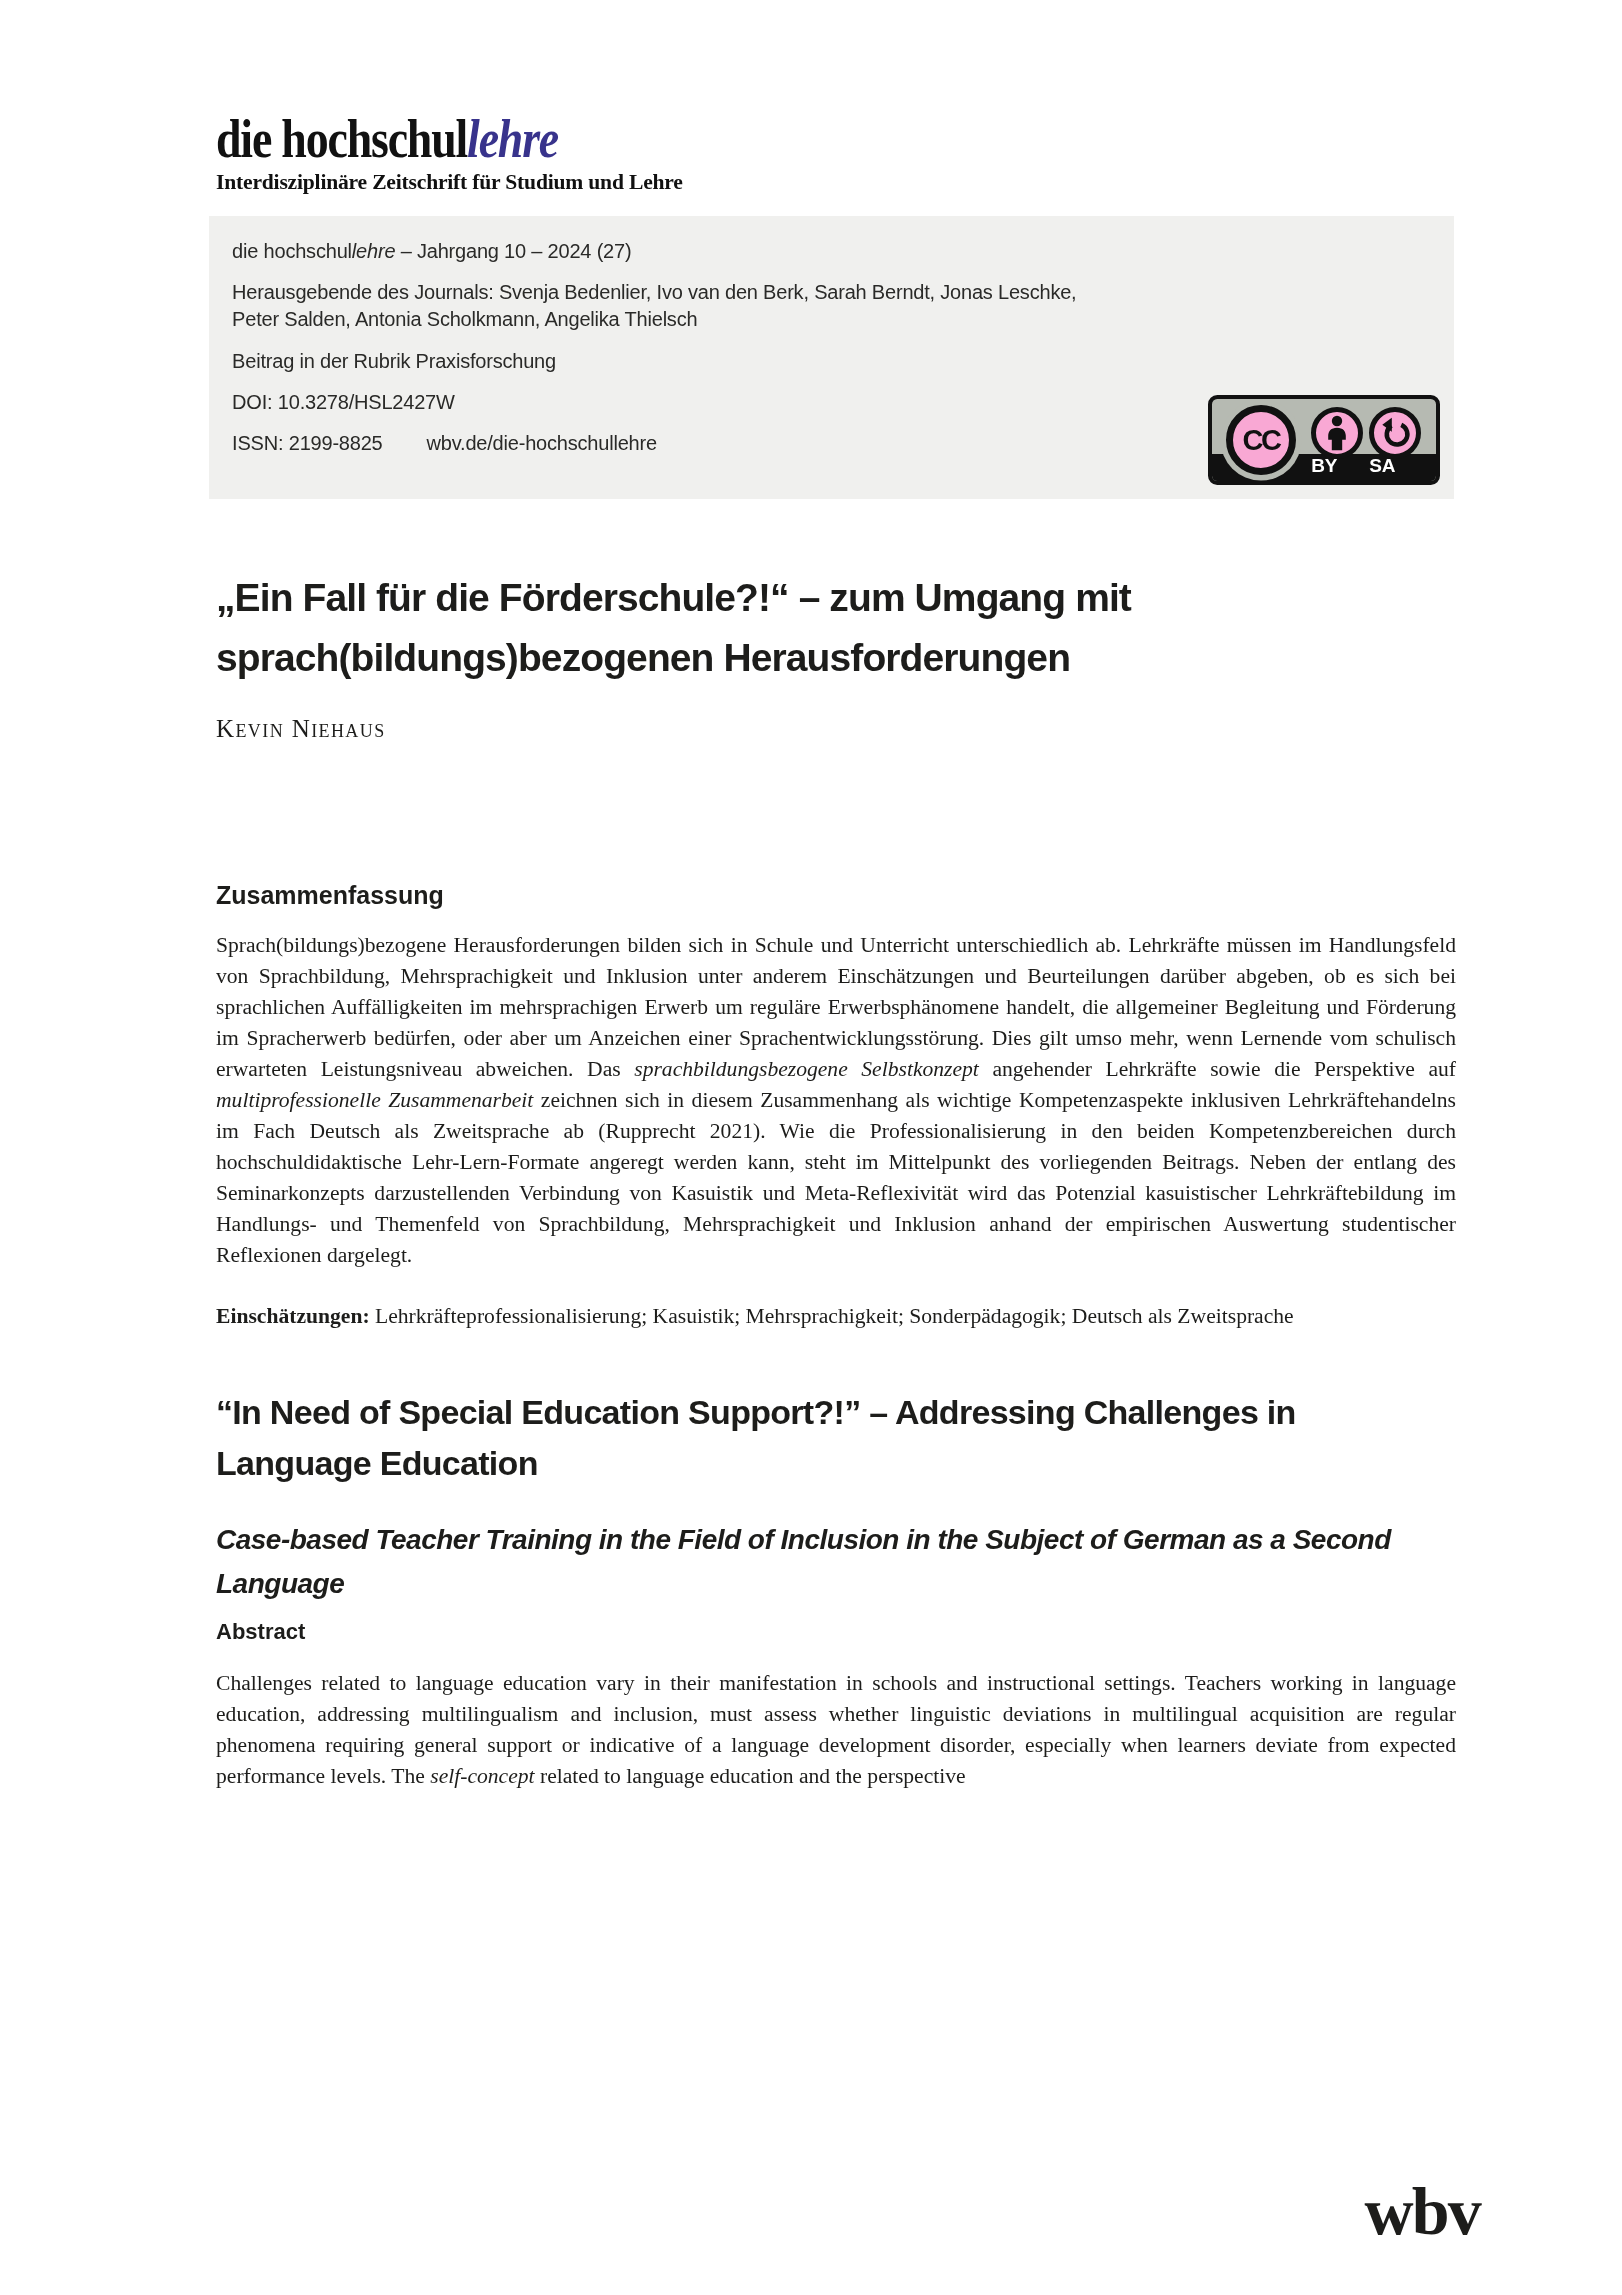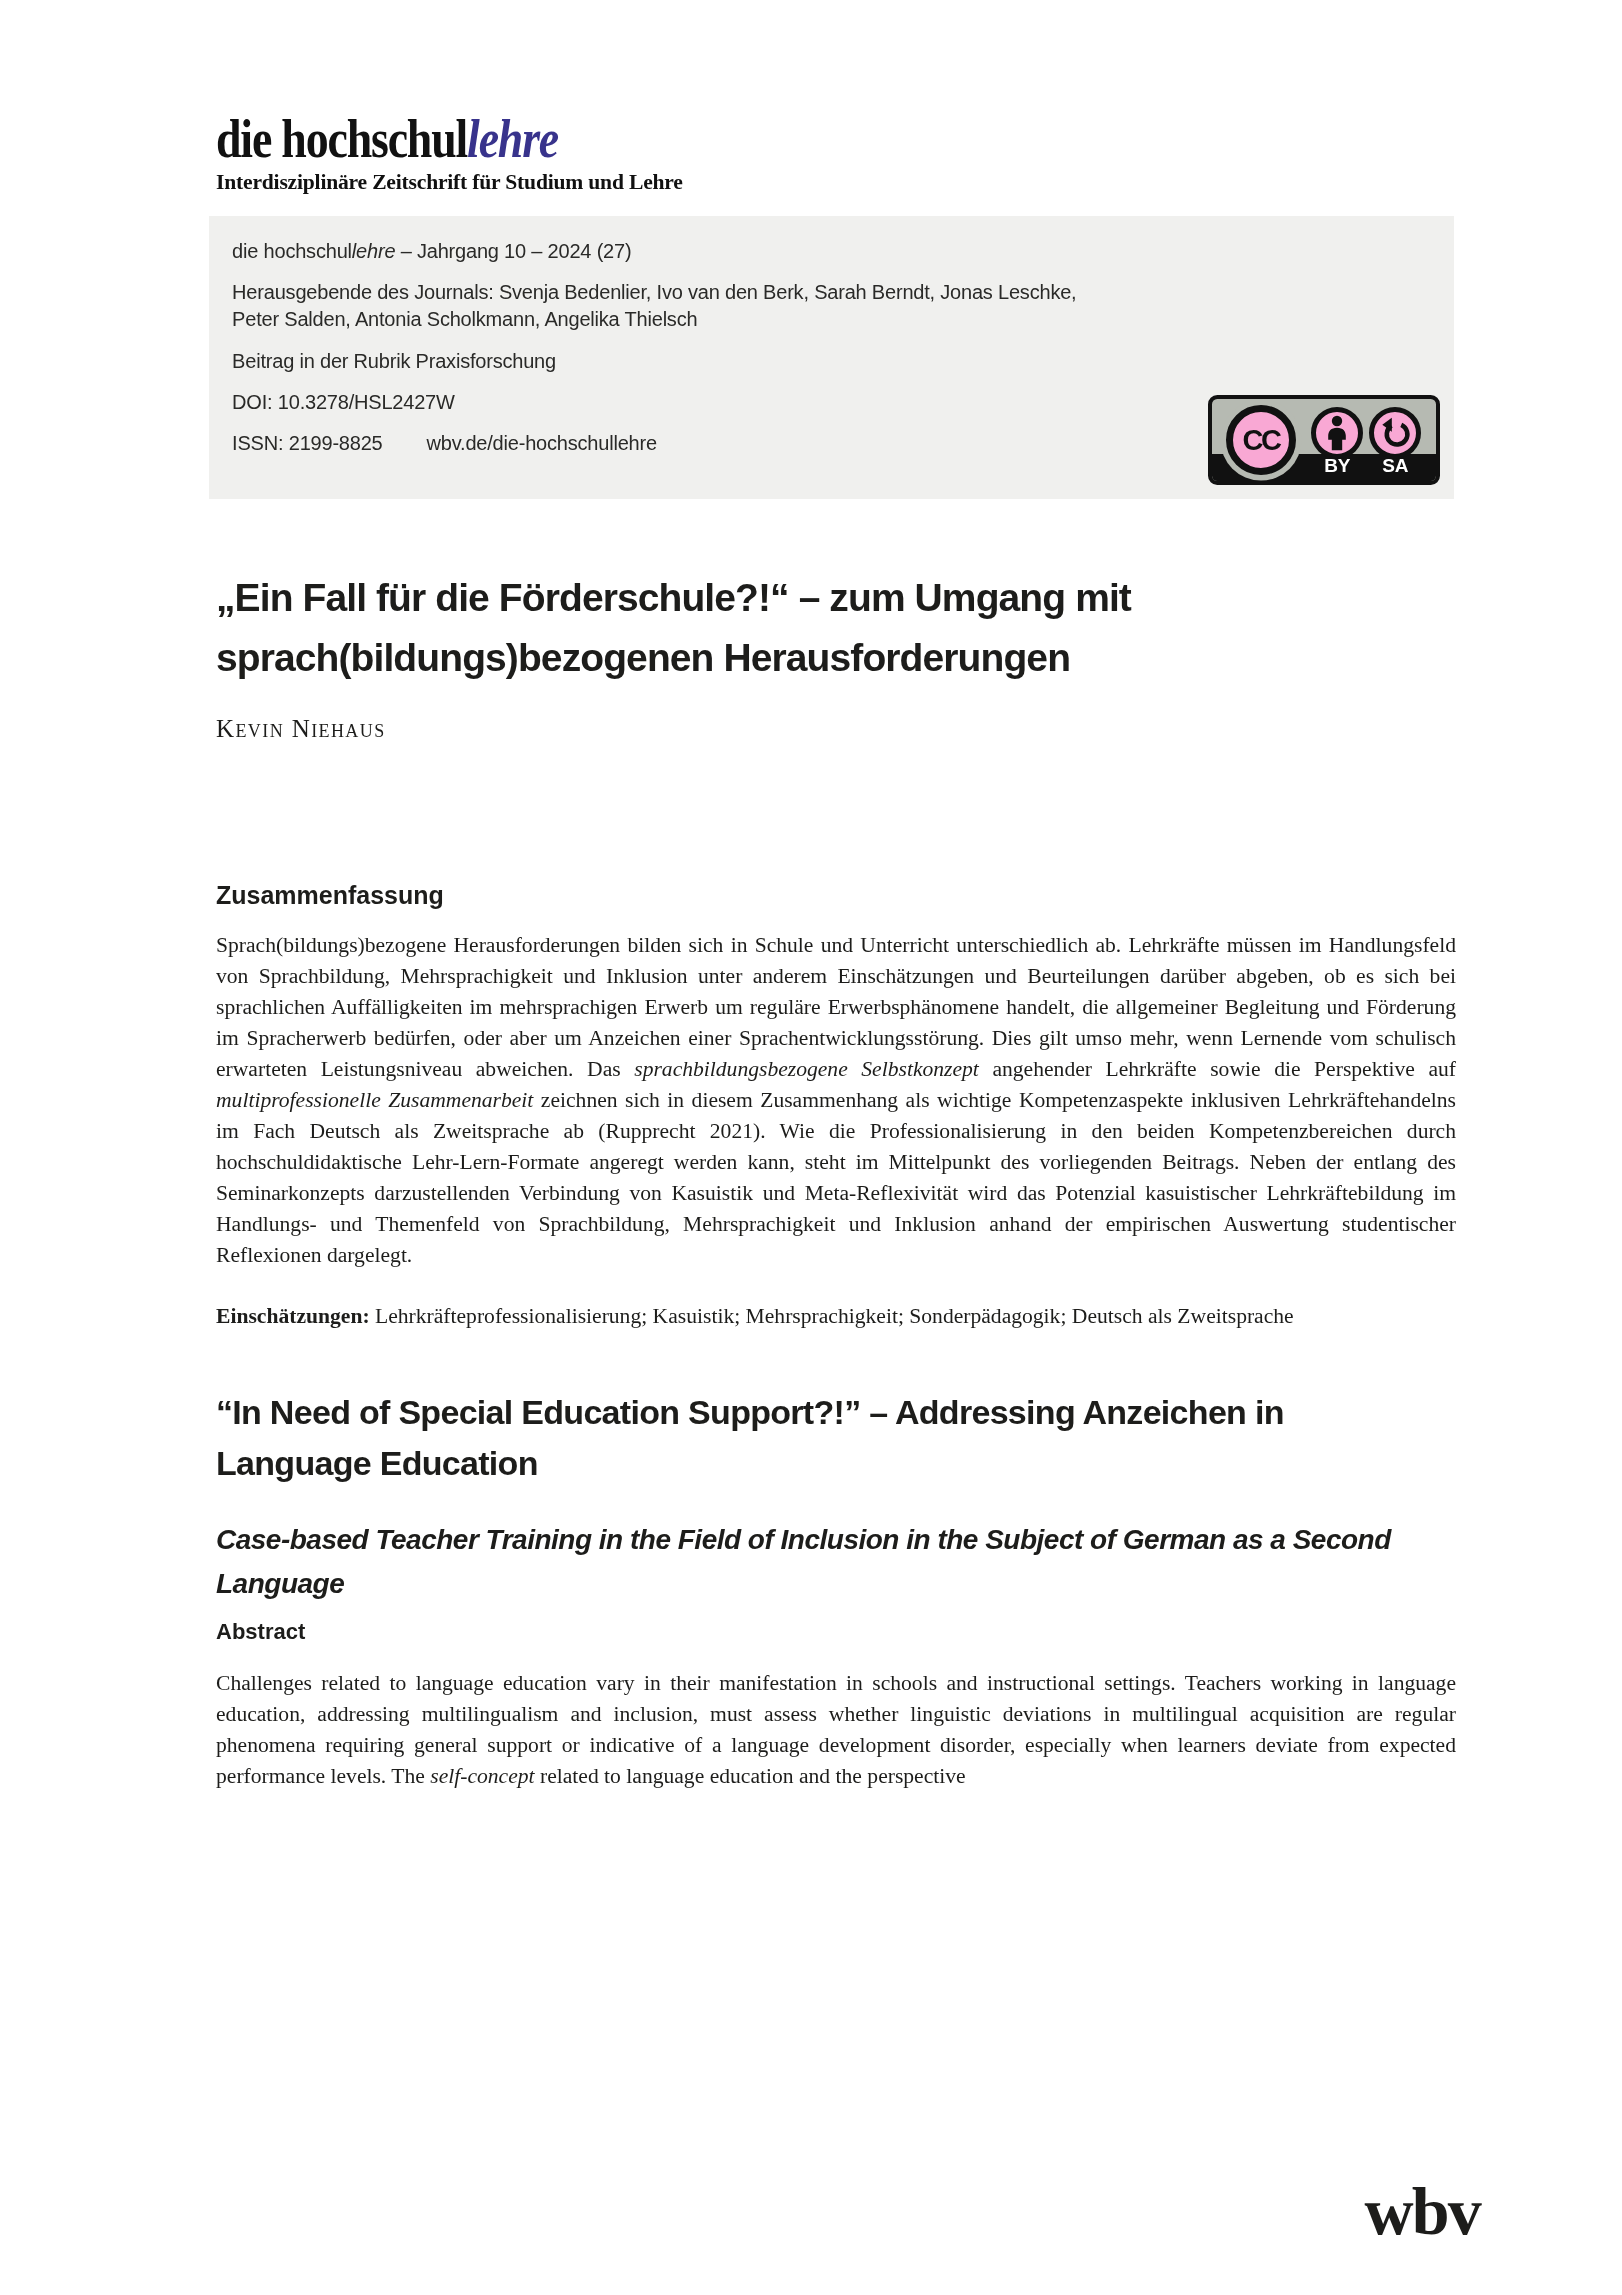--- a/index.html
+++ b/index.html
@@ -21,21 +21,21 @@
   .em-it{font-style:italic;}
 
   
   .cc-badge{position:absolute;right:13.8px;bottom:13.8px;width:232px;height:90px;box-sizing:border-box;background:#b6bab2;border:4.1px solid #111111;border-radius:9.2px;overflow:hidden;}
   .cc-band{position:absolute;left:0;right:0;bottom:0;height:27px;background:#111111;}
   .cc-circle{position:absolute;box-sizing:border-box;background:#f9a8d4;border-radius:50%;display:flex;align-items:center;justify-content:center;}
   .cc-main{left:13.8px;top:6.4px;width:70px;height:70px;border:7.3px solid #111111;box-shadow:0 0 0 5.5px #b6bab2;z-index:2;}
   .cc-main span{font-family:"Liberation Sans",sans-serif;font-weight:bold;font-size:29px;letter-spacing:-2.3px;color:#111111;}
   .cc-by{left:99px;top:8.3px;width:52px;height:52px;border:5.5px solid #111111;}
   .cc-sa{left:157px;top:8.3px;width:52px;height:52px;border:5.5px solid #111111;}
-  .cc-label{position:absolute;bottom:1.4px;width:52px;text-align:center;color:#ffffff;font-family:"Liberation Sans",sans-serif;font-weight:bold;font-size:19px;z-index:3;}
+  .cc-label{position:absolute;bottom:1.4px;width:52px;color:#ffffff;font-family:"Liberation Sans",sans-serif;font-weight:bold;font-size:19px;z-index:3;}
   .lbl-by{left:99px;}
   .lbl-sa{left:157px;}
 
   
   .title-de{margin-top:69px;font-family:"Liberation Sans",sans-serif;font-weight:bold;font-size:39px;line-height:60px;letter-spacing:-0.9px;color:#1d1d1b;}
   .subtitle-de{margin-top:25px;font-family:"Liberation Sans",sans-serif;font-weight:bold;font-style:italic;font-size:30px;line-height:48px;letter-spacing:-0.5px;color:#1d1d1b;}
   .author{margin-top:27px;font-family:"Liberation Serif",serif;font-variant:small-caps;font-size:25px;letter-spacing:1.4px;color:#1d1d1b;}
 
   
   .section-heading{margin-top:138px;font-family:"Liberation Sans",sans-serif;font-weight:bold;font-size:25px;color:#1d1d1b;}
@@ -107,21 +107,21 @@
 
 
     <div class="author">Kevin Niehaus</div>
 
     <div class="section-heading">Zusammenfassung</div>
     <p class="body-par"><span>Sprach(bildungs)bezogene Herausforderungen bilden sich in Schule und Unterricht unterschiedlich ab. Lehrkräfte müssen im Handlungsfeld von Sprachbildung, Mehrsprachigkeit und Inklusion unter anderem Einschätzungen und Beurteilungen darüber abgeben, ob es sich bei sprachlichen Auffälligkeiten im mehrsprachigen Erwerb um reguläre Erwerbsphänomene handelt, die allgemeiner Begleitung und Förderung im Spracherwerb bedürfen, oder aber um Anzeichen einer Sprachentwicklungsstörung. Dies gilt umso mehr, wenn Lernende vom schulisch erwarteten Leistungsniveau abweichen. Das </span><em>sprachbildungsbezogene Selbstkonzept</em><span> angehender Lehrkräfte sowie die Perspektive auf </span><em>multiprofessionelle Zusammenarbeit</em><span> zeichnen sich in diesem Zusammenhang als wichtige Kompetenzaspekte inklusiven Lehrkräftehandelns im Fach Deutsch als Zweitsprache ab (Rupprecht 2021). Wie die Professionalisierung in den beiden Kompetenzbereichen durch hochschuldidaktische Lehr-Lern-Formate angeregt werden kann, steht im Mittelpunkt des vorliegenden Beitrags. Neben der entlang des Seminarkonzepts darzustellenden Verbindung von Kasuistik und Meta-Reflexivität wird das Potenzial kasuistischer Lehrkräftebildung im Handlungs- und Themenfeld von Sprachbildung, Mehrsprachigkeit und Inklusion anhand der empirischen Auswertung studentischer Reflexionen dargelegt.</span></p>
 
     <p class="keywords"><span class="kw-label">Einschätzungen:</span><span> Lehrkräfteprofessionalisierung; Kasuistik; Mehrsprachigkeit; Sonderpädagogik; Deutsch als Zweitsprache</span></p>
 
     <h2 class="title-en">
-        <span style="display:block;">“In Need of Special Education Support?!” – Addressing Anzeichen in</span>
+        <span style="display:block;">“In Need of Special Education Support?!” – Addressing Challenges in</span>
         <span style="display:block;">Language Education</span>
       </h2>
 
     <div class="subtitle-en">
         <span style="display:block;">Case-based Teacher Training in the Field of Inclusion in the Subject of German as a Second</span>
         <span style="display:block;">Language</span>
       </div>
 
     <div class="abstract-heading">Abstract</div>
     <p class="abstract-par"><span>Challenges related to language education vary in their manifestation in schools and instructional settings. Teachers working in language education, addressing multilingualism and inclusion, must assess whether linguistic deviations in multilingual acquisition are regular phenomena requiring general support or indicative of a language development disorder, especially when learners deviate from expected performance levels. The </span><em>self-concept</em><span> related to language education and the perspective</span></p>

